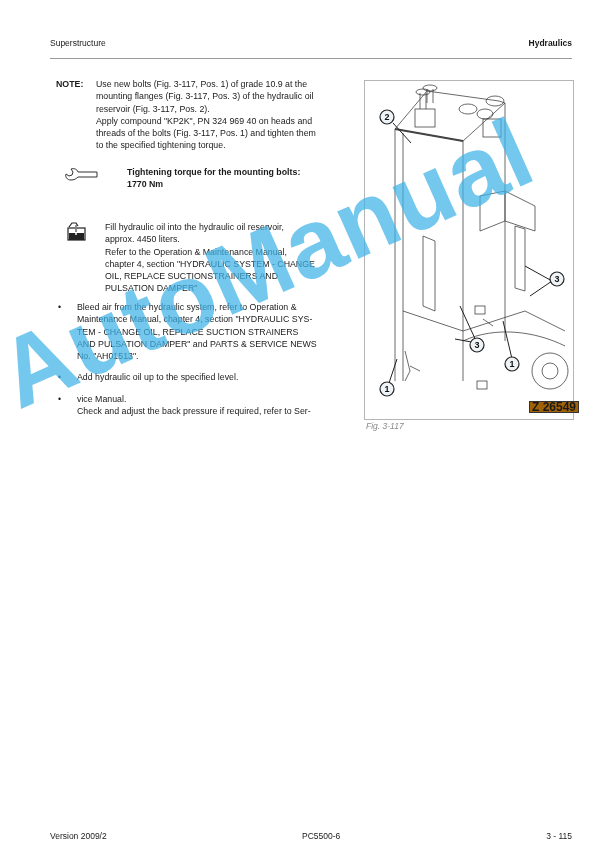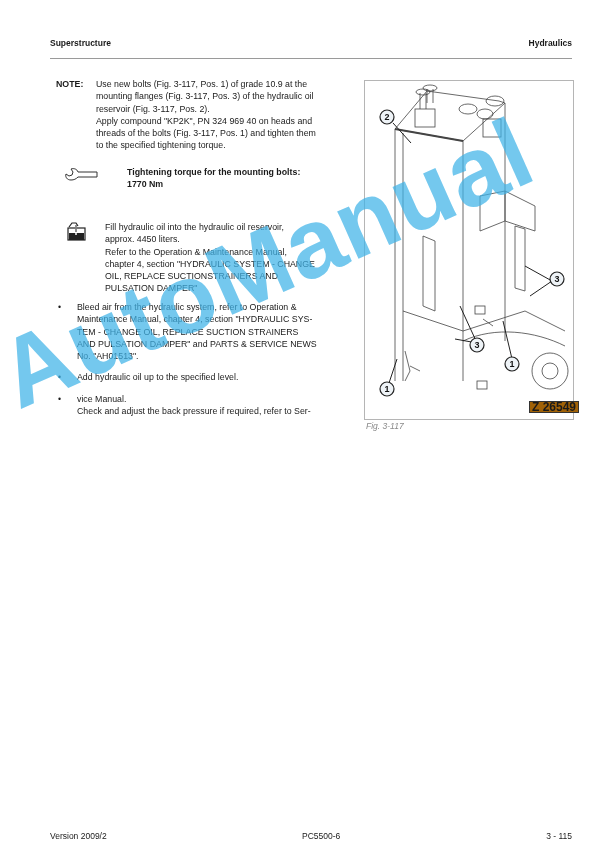--- a/index.html
+++ b/index.html
@@ -1,19 +1,19 @@
 <!DOCTYPE html>
 <html><head>
 <meta charset="utf-8">
 <style>
   html, body { margin: 0; padding: 0; background: #ffffff; }
   body { width: 612px; height: 866px; position: relative; overflow: hidden;
          font-family: "Liberation Sans", sans-serif; color: #1a1a1a; }
   .header { position: absolute; left: 50px; top: 36px; width: 522px; height: 22px; border-bottom: 1.5px solid #9a9a9a; }
-  .header .left { position: absolute; left: 0; top: 2px; font-size: 8.5px; font-weight: bold; text-align: right; }
+  .header .left { position: absolute; left: 0; top: 2px; font-size: 8.5px; font-weight: normal; text-align: right; }
   .header .right { position: absolute; right: 0; top: 2px; font-size: 8.5px; font-weight: bold; }
   .text { font-size: 8.8px; line-height: 12.3px; }
   .note { position: absolute; left: 56px; top: 78px; width: 300px; }
   .note .label { position: absolute; left: 0; top: 0; font-weight: bold; }
   .note .body { position: absolute; left: 40px; top: 0; width: 265px; }
   .torque { position: absolute; left: 64px; top: 166px; width: 300px; }
   .torque .icon { position: absolute; left: 0; top: 2px; }
   .torque .body { position: absolute; left: 41px; top: 0; font-weight: bold; margin-left: 22px; }
   .fill { position: absolute; left: 66px; top: 221px; width: 300px; }
   .fill .icon { position: absolute; left: 0; top: 0; }

